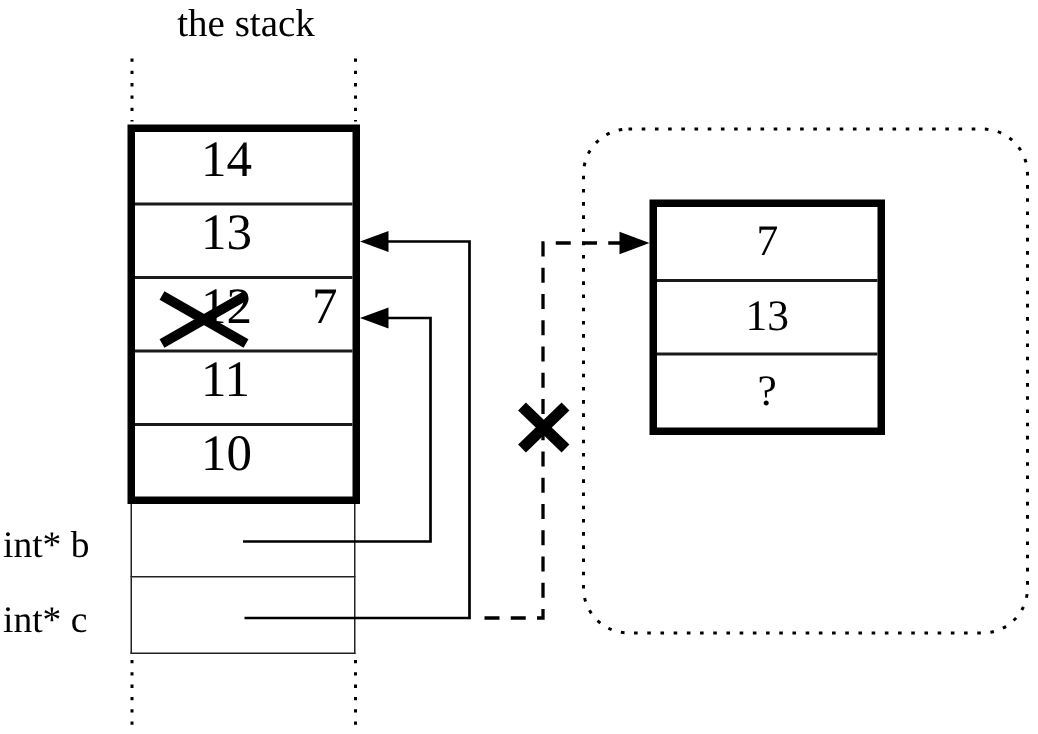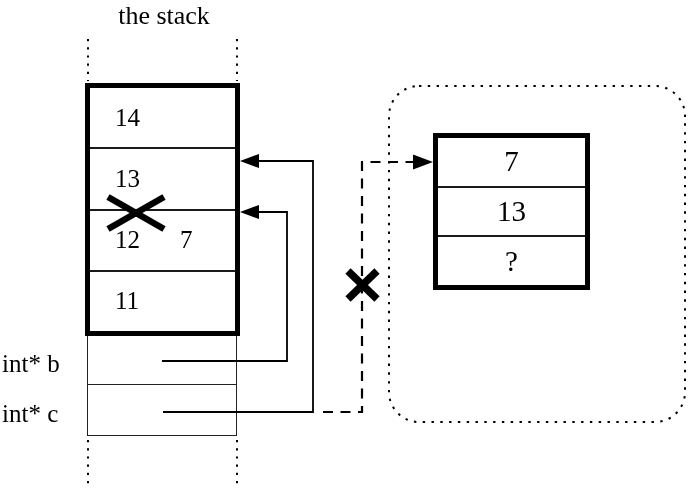--- a/index.html
+++ b/index.html
@@ -15,22 +15,22 @@
   .title-stack{left:85px;width:158px;}
   .title-heap{left:436px;width:158px;}
 
   
   .stack-box{
     position:absolute;left:85px;top:83px;width:155px;height:253px;
     box-sizing:border-box;border:5px solid #000;
     display:flex;flex-direction:column;
   }
   .stack-box .cell{
-    flex:1;display:flex;align-items:center;
-    padding-left:25px;font-size:25px;
+    flex:1;display:flex;
+    padding-left:44px;font-size:34px;
   }
   .stack-box .cell:not(:last-child){border-bottom:2px solid #1a1a1a;}
   .cell .old-val{display:inline-block;}
   .cell .new-val{display:inline-block;margin-left:40px;}
 
   
   .slot{
     position:absolute;left:87px;width:150px;box-sizing:border-box;
     border:1.5px solid #222;border-top:none;background:transparent;
   }
@@ -73,20 +73,23 @@
     </div>
     <div class="cell">
       <span>13</span>
     </div>
     <div class="cell">
       <span class="old-val">12</span>
       <span class="new-val">7</span>
     </div>
     <div class="cell">
       <span>11</span>
+    </div>
+    <div class="cell">
+      <span>10</span>
     </div>
   </div>
 
   <div class="slot slot-b"></div>
   <div class="slot slot-c"></div>
 
   <div class="ptr-label label-c">int* c</div>
   <div class="ptr-label label-b">int* b</div>
 
   <div class="heap-box">

